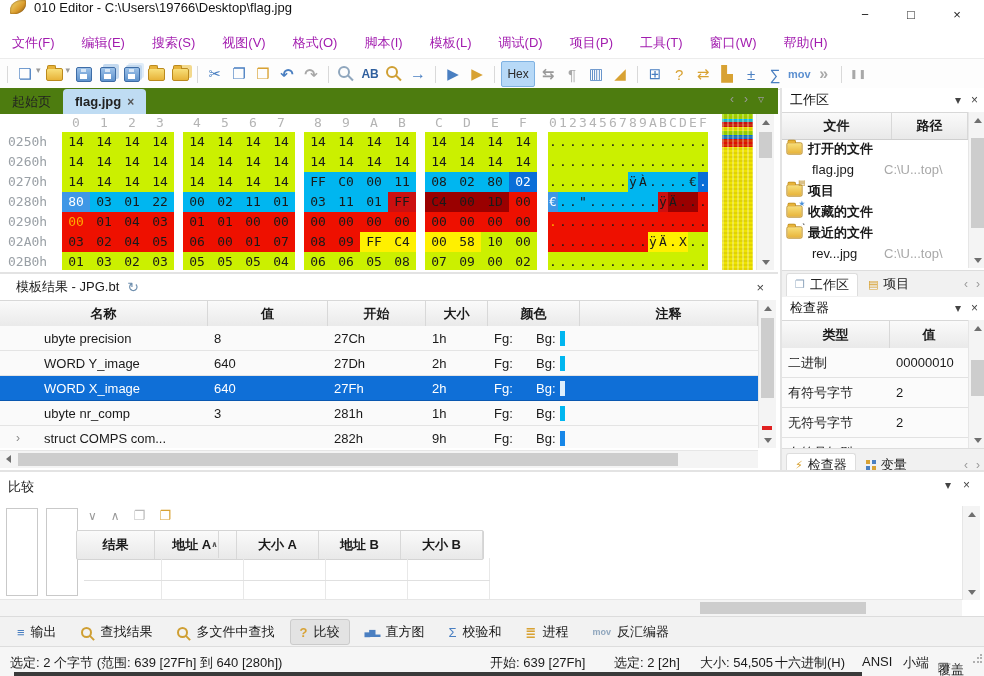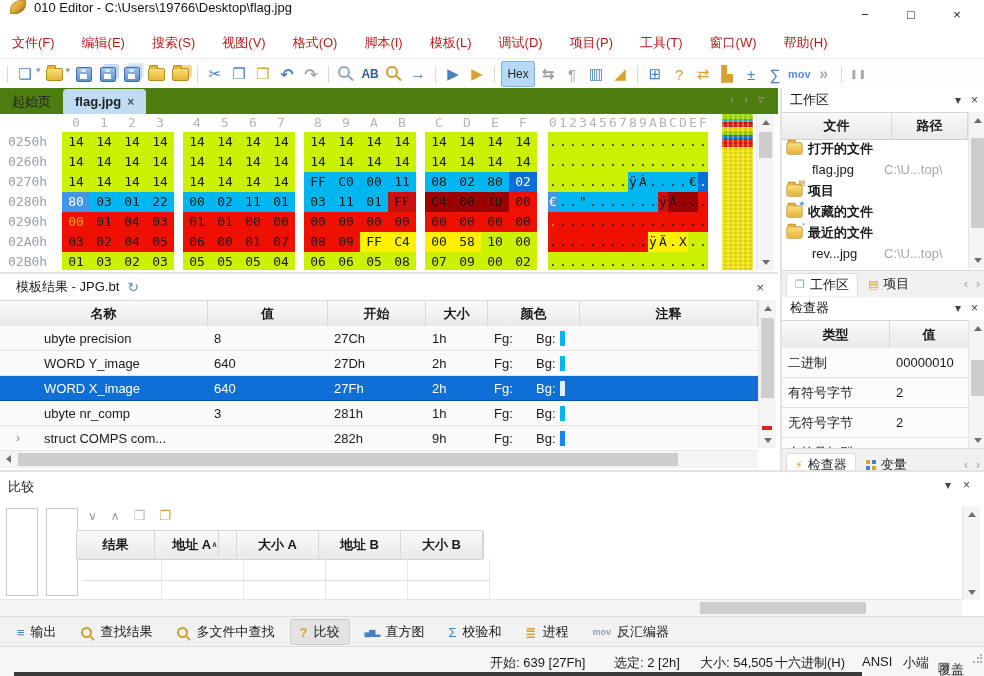--- a/index.html
+++ b/index.html
@@ -10,21 +10,21 @@
   }
   .abs{position:absolute;}
   
   .titlebar{top:0;left:0;right:4px;height:28px;display:flex;align-items:flex-start;background:#fff;}
   .appicon{width:16px;height:14px;margin:0 8px 0 10px;background:linear-gradient(135deg,#f6e27a,#d99a2b 60%,#8a5a13);border-radius:75% 8% 75% 8%;box-shadow:inset 0 0 2px #7a4d0e;}
   .title-text{font-size:13px;color:#111;}
   .wincontrols{margin-left:auto;display:flex;height:28px;}
   .winbtn{width:46px;height:28px;display:flex;align-items:center;justify-content:center;font-size:13px;color:#222;}
   
   .menubar{top:28px;left:0;right:0;height:30px;display:flex;align-items:center;gap:27px;padding-left:12px;background:#fff;}
-  .mi{color:#b91c1c;}
+  .mi{color:#a21caf;}
   
   .toolbar{top:58px;left:0;right:0;height:30px;display:flex;align-items:center;padding-left:2px;background:#fdfdfd;border-top:1px solid #ececec;border-bottom:1px solid #e2e2e2;}
   .tb{min-width:22px;height:24px;display:flex;align-items:center;justify-content:center;font-size:15px;color:#4a7fc1;margin:0 1px;}
   .tb.g{color:#d8a233;} .tb.gray{color:#a8a8a8;} .tb.grayb{color:#9a9a9a;font-weight:bold;}
   .tb.b{color:#4a7fc1;} .tb.bold{font-weight:bold;font-size:16px;}
   .tb.small{font-size:9px;letter-spacing:1px;}
   .tb.movtxt{font-size:11px;color:#5b8fd0;font-weight:bold;}
   .tb.ab{font-size:12px;font-weight:bold;color:#2f5f9e;}
   .tb.hexbtn{background:#b7d9f7;border:1px solid #7fb2e2;color:#2b2b2b;font-size:12px;min-width:32px;border-radius:2px;}
   .tsep{width:1px;height:17px;background:#d9d9d9;margin:0 5px;}
@@ -893,20 +893,21 @@
       <span class="dico gold">≣</span>
       <span>进程</span>
     </div>
     <div class="dtab">
       <span class="dico movsm">mov</span>
       <span>反汇编器</span>
     </div>
   </div>
 
 <div class="abs statusbar">
+  <span class="st-left">选定: 2 个字节 (范围: 639 [27Fh] 到 640 [280h])</span>
   <span class="st-start">开始: 639 [27Fh]</span>
   <span class="st-sel">选定: 2 [2h]</span>
   <span class="st-size">大小: 54,505</span>
   <span class="st-hex">十六进制(H)</span>
   <span class="st-ansi">ANSI</span>
   <span class="st-endian">小端</span>
   <span class="st-ovr">
     <span class="ic">❐</span>
     <span>覆盖</span>
   </span>

